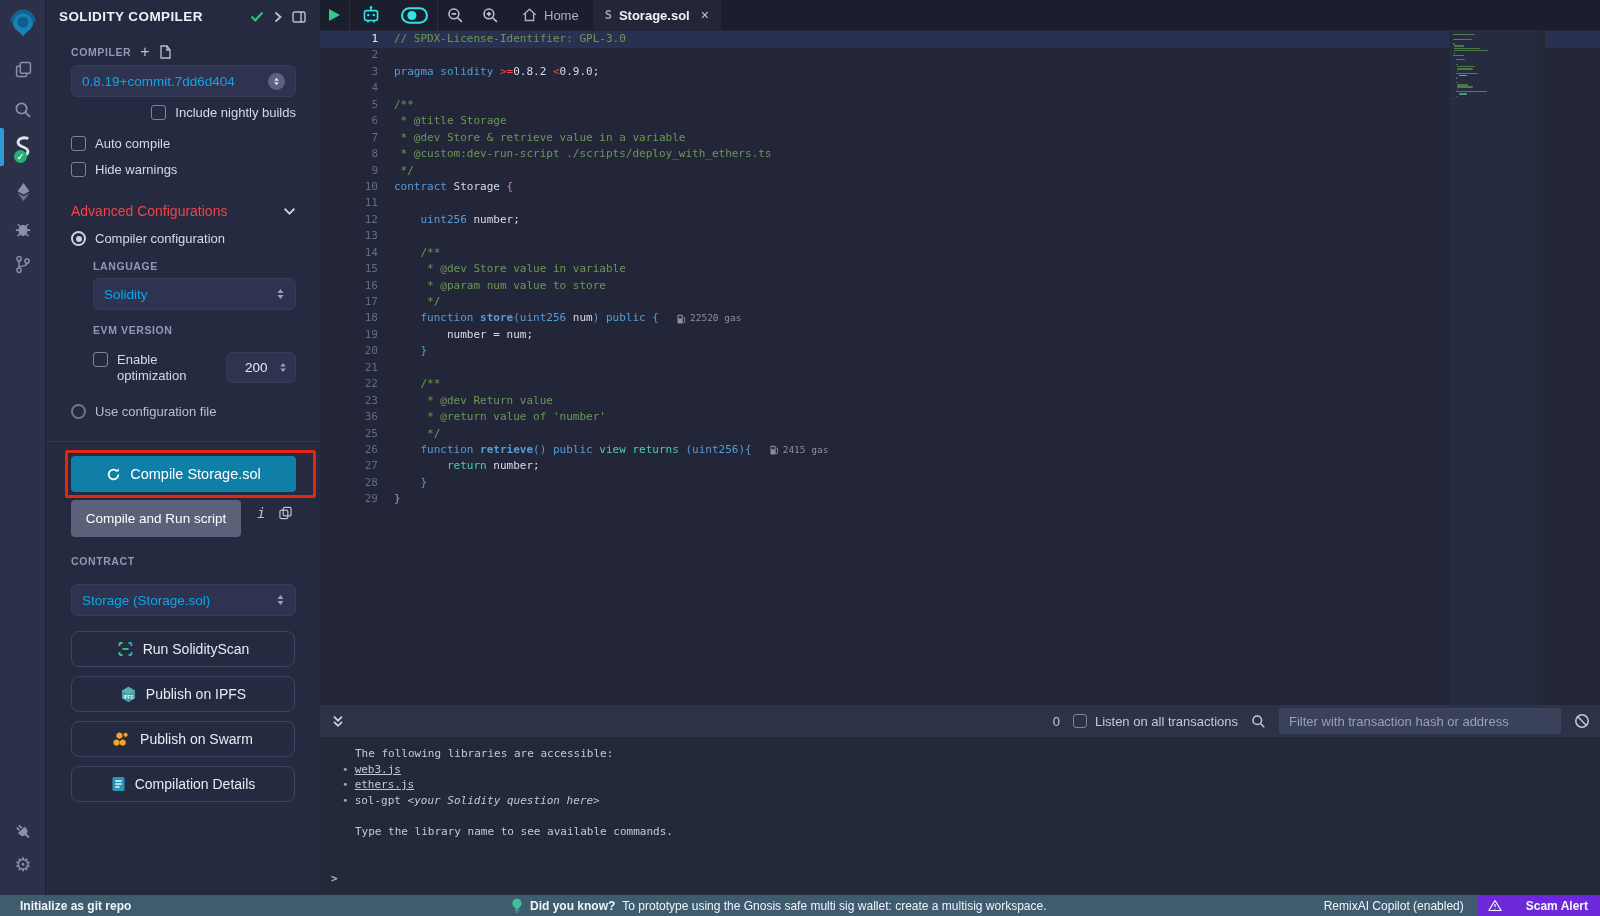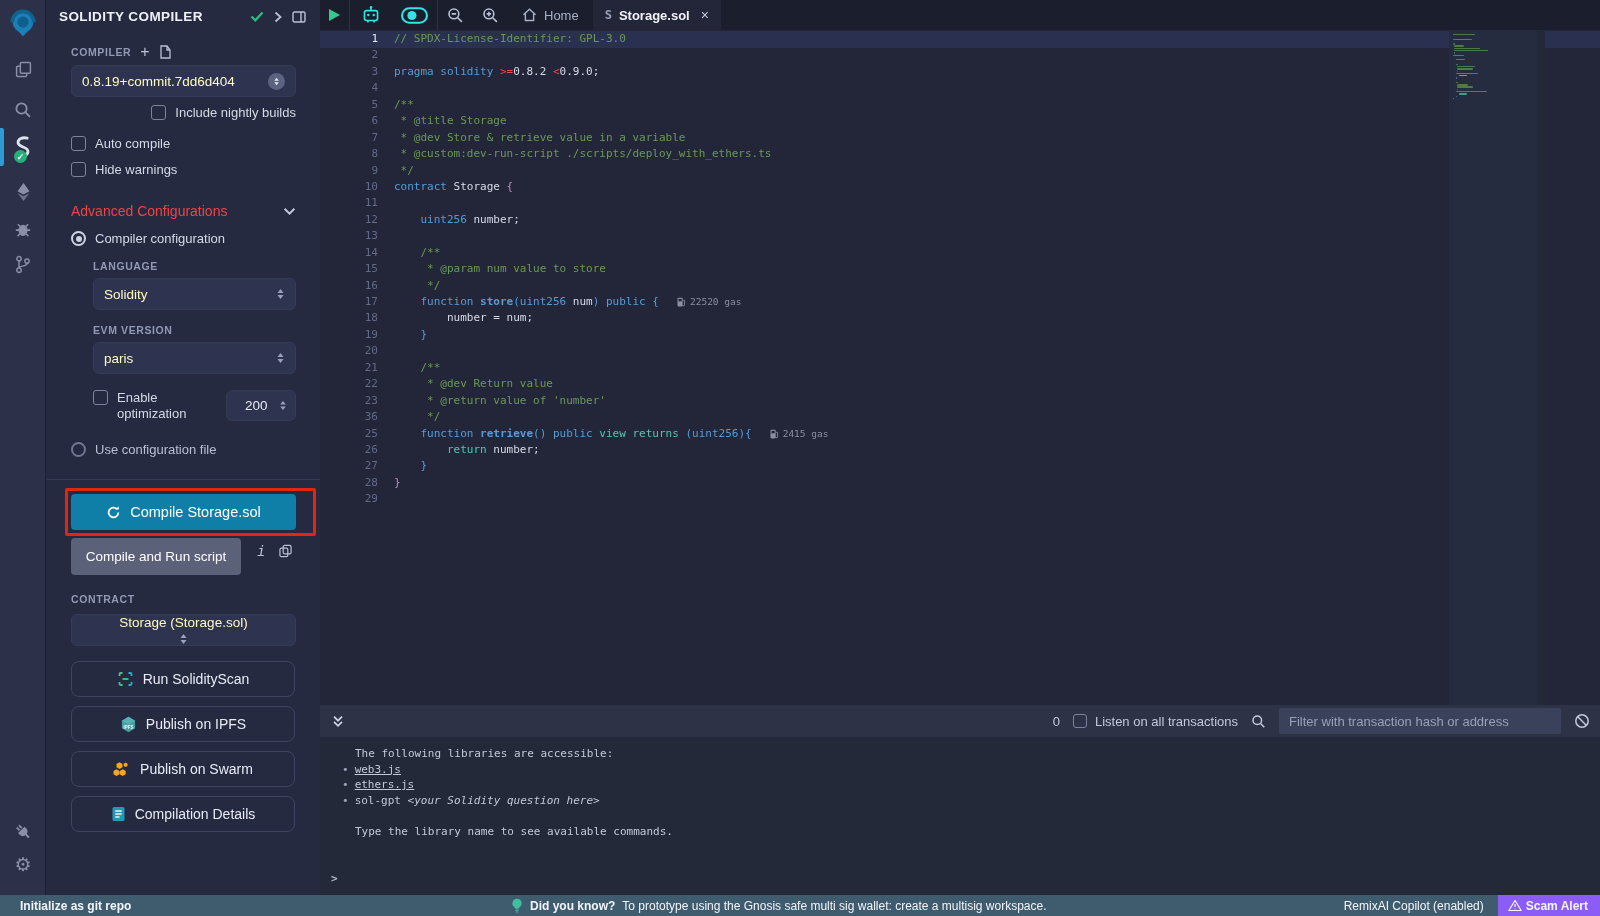--- a/index.html
+++ b/index.html
@@ -16,21 +16,21 @@
 
   
   .sidepanel { position:absolute; left:47px; top:0; width:273px; height:693px; background:#252a41; }
   .sp-header { display:flex; align-items:center; padding:9px 14px 4px 12px; }
   .sp-title { font-size:13.5px; font-weight:bold; color:#eef1f8; letter-spacing:.4px; flex-grow:1; }
   .sp-hicons { display:flex; align-items:center; gap:10px; }
   .lbl-small { font-size:10.5px; color:#9299b5; letter-spacing:.6px; font-weight:bold; }
   .row { padding-left:24px; padding-right:24px; }
   .compiler-row { display:flex; align-items:center; gap:9px; margin-top:17px; }
   .plus-glyph { color:#b9c0d4; font-size:16px; line-height:12px; cursor:pointer; }
-  .select { background:#2e3450; border:1px solid #363c58; border-radius:6px; color:#fef9c3; font-size:13.5px; display:flex; align-items:center; padding:0 10px; height:31px; cursor:pointer; }
+  .select { background:#2e3450; border:1px solid #363c58; border-radius:6px; color:#0ea5e9; font-size:13.5px; display:flex; align-items:center; padding:0 10px; height:31px; cursor:pointer; }
   .select .sel-text { flex-grow:1; white-space:nowrap; overflow:hidden; }
   .version-select { margin:6px 24px 0 24px; height:32px; }
   .stepper-circle { width:17px; height:17px; border-radius:50%; background:#5c6380; display:flex; align-items:center; justify-content:center; }
   .chk-row { display:flex; align-items:center; gap:9px; margin-top:11px; }
   .checkbox { width:15px; height:15px; border:1px solid #7c839c; border-radius:3px; background:transparent; flex:none; cursor:pointer; }
   .chk-label { font-size:13px; color:#d5d9e6; }
   .nightly { justify-content:flex-end; margin-top:8px; }
   .adv-header { display:flex; align-items:center; margin-top:26px; cursor:pointer; }
   .adv-title { font-size:14px; color:#ef4444; flex-grow:1; }
   .radio-row { display:flex; align-items:center; gap:9px; margin-top:12px; cursor:pointer; }
@@ -47,21 +47,21 @@
   .cfg-name { font-size:13px; color:#8a90a8; flex-grow:1; }
   .change-btn { background:#444b66; border:none; border-radius:4px; color:#eef0f6; font-size:12px; font-weight:bold; padding:6px 12px; cursor:pointer; }
   .divider { border-top:1px solid #343a55; margin:22px 0 0 0; }
   .compile-wrap { position:relative; margin:14px 24px 0 24px; }
   .compile-btn { width:100%; height:36px; background:#0f7fa8; border:none; border-radius:4px; color:#fff; font-size:14.5px; display:flex; align-items:center; justify-content:center; gap:9px; cursor:pointer; }
   .anno-rect { position:absolute; left:-6px; top:-6px; right:-20px; bottom:-6px; border:3.5px solid #e3260e; border-radius:2px; pointer-events:none; z-index:9; }
   .tooltip { margin:8px 0 0 24px; width:170px; background:#5b6179; border-radius:4px; color:#fff; font-size:13.5px; text-align:center; padding:9px 10px; line-height:19px; }
   .tip-icons { display:flex; gap:14px; align-items:center; margin:-32px 0 0 210px; }
   .info-glyph { font-family:"DejaVu Sans Mono", monospace; font-style:italic; color:#b9c0d4; font-size:14px; cursor:pointer; }
   .contract-label { margin-top:34px; display:block; }
-  .contract-select { margin-top:9px; height:32px;flex-direction:column; }
+  .contract-select { margin-top:17px; height:32px; }
   .action-btn { margin:9px 24px 0 24px; width:224px; height:36px; background:transparent; border:1px solid #3f4560; border-radius:8px; color:#e8ebf3; font-size:14px; display:flex; align-items:center; justify-content:center; gap:9px; cursor:pointer; }
   .action-btn:first-of-type { margin-top:15px; }
 
   
   .main { position:absolute; left:320px; top:0; right:0; height:895px; background:#222638; }
   .tabbar { position:absolute; left:0; top:0; right:0; height:30px; background:#1a1e2d; display:flex; align-items:center; }
   .tb-btn { display:flex; align-items:center; justify-content:center; height:30px; padding:0 9px; cursor:pointer; }
   .tb-sep { width:1px; height:30px; background:#2b3047; }
   .play-tri { width:0; height:0; border-left:11px solid #34c98e; border-top:6.5px solid transparent; border-bottom:6.5px solid transparent; }
   .home-tab { display:flex; align-items:center; gap:7px; padding:0 14px; height:30px; color:#a9b1c7; font-size:13px; cursor:pointer; }
@@ -104,21 +104,21 @@
   .t-outro { margin-top:15.5px; }
   .prompt { position:absolute; left:11px; bottom:10px; color:#aeb5ca; font-weight:bold; }
 
   
   .statusbar { position:absolute; left:0; bottom:0; width:1600px; height:21px; background:#3f5b6e; display:flex; align-items:center; font-size:12px; color:#f2f5f9; z-index:10; }
   .sb-left { margin-left:20px; font-weight:bold; }
   .sb-center { position:absolute; left:511px; display:flex; align-items:center; gap:7px; }
   .sb-tip-title { font-weight:bold; }
   .sb-right { margin-left:auto; display:flex; align-items:center; height:21px; }
   .sb-copilot { margin-right:14px; }
-  .scam { height:21px; background:#8b5cf6; display:flex; align-items:center; gap:4px; padding:0 12px 0 10px; font-weight:bold; cursor:pointer; }
+  .scam { height:21px; background:#6d28d9; display:flex; align-items:center; gap:24px; padding:0 12px 0 10px; font-weight:bold; cursor:pointer; }
 
   .ico { display:inline-flex; align-items:center; justify-content:center; }
 </style>
 </head>
 <body>
 
 <div id="app">
 
   <aside class="iconbar">
     <div class="active-indicator"></div>
@@ -257,29 +257,20 @@
       <div class="select">
         <span class="sel-text">Solidity</span>
         <span class="ico">
             <svg width="9" height="12" viewBox="0 0 8 12" fill="#9aa1b9">
               <path d="M4 1l3 4H1z"></path>
               <path d="M4 11L1 7h6z"></path>
             </svg>
           </span>
       </div>
       <span class="lbl-small">EVM VERSION</span>
-      <div class="select">
-        <span class="sel-text">paris</span>
-        <span class="ico">
-            <svg width="9" height="12" viewBox="0 0 8 12" fill="#9aa1b9">
-              <path d="M4 1l3 4H1z"></path>
-              <path d="M4 11L1 7h6z"></path>
-            </svg>
-          </span>
-      </div>
       <div class="opt-row">
         <span class="checkbox"></span>
         <span class="opt-label">Enable optimization</span>
         <div class="num-input">
           <span>200</span>
           <span class="ico">
               <svg width="8" height="11" viewBox="0 0 8 12" fill="#9aa1b9">
                 <path d="M4 1l3 4H1z"></path>
                 <path d="M4 11L1 7h6z"></path>
               </svg>
@@ -466,20 +457,21 @@
           <div class="code-row"><span class="code-text"><span class="tok-cm">/**</span></span></div>
           <div class="code-row"><span class="code-text"><span class="tok-cm"> * @title Storage</span></span></div>
           <div class="code-row"><span class="code-text"><span class="tok-cm"> * @dev Store &amp; retrieve value in a variable</span></span></div>
           <div class="code-row"><span class="code-text"><span class="tok-cm"> * @custom:dev-run-script ./scripts/deploy_with_ethers.ts</span></span></div>
           <div class="code-row"><span class="code-text"><span class="tok-cm"> */</span></span></div>
           <div class="code-row"><span class="code-text"><span class="tok-kw">contract </span><span class="tok-tx">Storage </span><span class="tok-br1">{</span></span></div>
           <div class="code-row"><span class="code-text"></span></div>
           <div class="code-row"><span class="code-text"><span class="tok-tx">    </span><span class="tok-kw">uint256</span><span class="tok-tx"> number;</span></span></div>
           <div class="code-row"><span class="code-text"></span></div>
           <div class="code-row"><span class="code-text"><span class="tok-cm">    /**</span></span></div>
+          <div class="code-row"><span class="code-text"><span class="tok-cm">     * @dev Store value in variable</span></span></div>
           <div class="code-row"><span class="code-text"><span class="tok-cm">     * @param num value to store</span></span></div>
           <div class="code-row"><span class="code-text"><span class="tok-cm">     */</span></span></div>
           <div class="code-row"><span class="code-text"><span class="tok-tx">    </span><span class="tok-kw">function </span><span class="tok-fn">store</span><span class="tok-pu">(</span><span class="tok-kw">uint256</span><span class="tok-tx"> num</span><span class="tok-pu">)</span><span class="tok-tx"> </span><span class="tok-kw">public</span><span class="tok-tx"> </span><span class="tok-br2">{</span></span><span class="gas"><svg width="9" height="10" viewBox="0 0 9 10" fill="#8a8fa0">
                 <rect x="0.5" y="0.8" width="5.2" height="8.6" rx="0.8"></rect>
                 <rect x="1.5" y="1.9" width="3.2" height="2.4" fill="#222638"></rect>
                 <path d="M6.3 3.3h1.3v4.3a1 1 0 0 1-2 .3" stroke="#8a8fa0" stroke-width="0.9" fill="none"></path>
               </svg><span>22520 gas</span></span></div>
           <div class="code-row"><span class="code-text"><span class="tok-tx">        number = num;</span></span></div>
           <div class="code-row"><span class="code-text"><span class="tok-tx">    </span><span class="tok-br2">}</span></span></div>
           <div class="code-row"><span class="code-text"></span></div>

